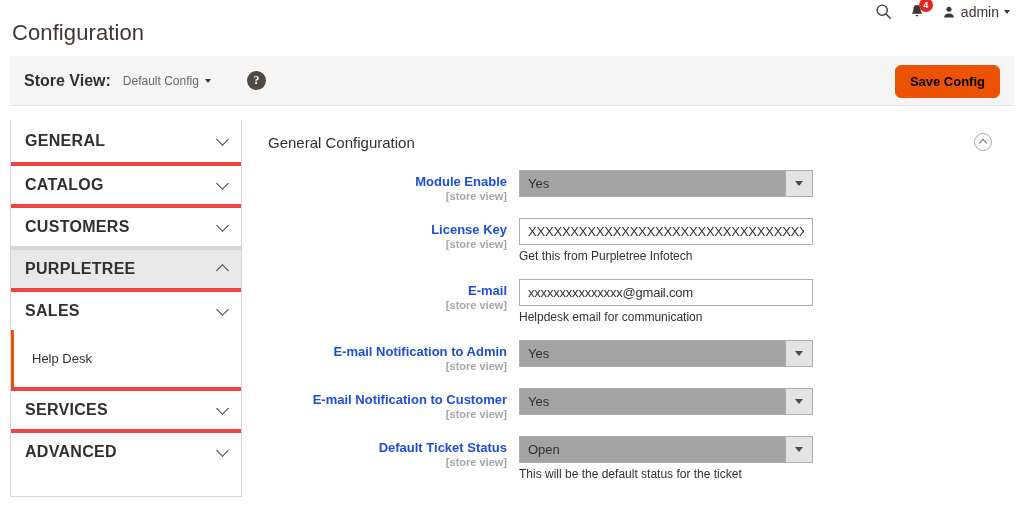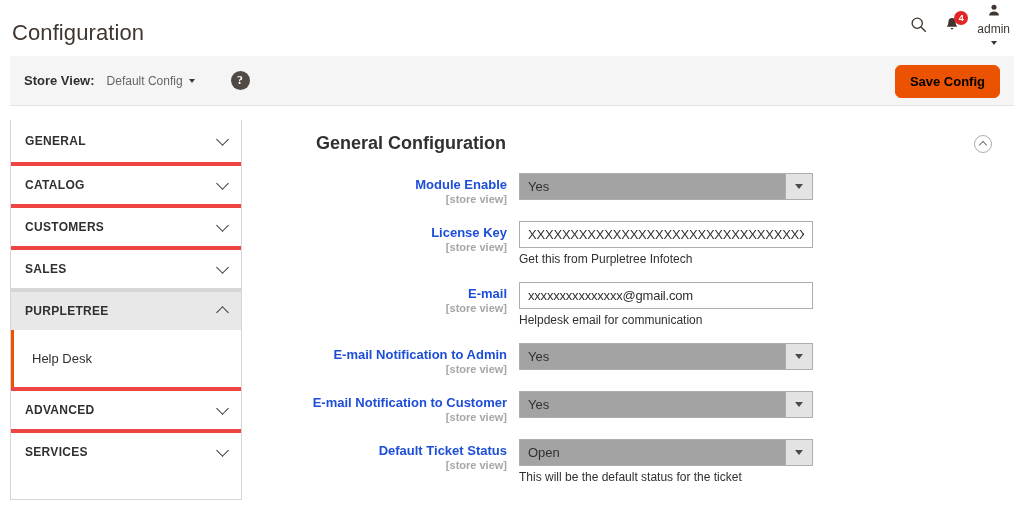--- a/index.html
+++ b/index.html
@@ -56,24 +56,23 @@
     color: #fff;
     font-size: 9px;
     font-weight: bold;
     line-height: 14px;
     text-align: center;
   }
   .admin-menu {
     display: inline-flex;
     align-items: center;
     gap: 5px;
-    font-size: 12px;
+    font-size: 14px;
     color: #41362f;
     cursor: pointer;
-    flex-direction: column;
   }
   .caret-down {
     width: 0; height: 0;
     border-left: 3.5px solid transparent;
     border-right: 3.5px solid transparent;
     border-top: 4px solid #41362f;
     display: inline-block;
   }
 
   
@@ -82,21 +81,21 @@
     left: 10px; top: 56px;
     width: 1004px;
     height: 50px;
     background: #f5f5f5;
     border-bottom: 1px solid #e3e3e3;
     display: flex;
     align-items: center;
     padding-left: 14px;
   }
   .sv-label {
-    font-size: 13px;
+    font-size: 16px;
     font-weight: bold;
     color: #303030;
     margin-right: 12px;
   }
   .sv-switcher {
     display: inline-flex;
     align-items: center;
     gap: 6px;
     font-size: 12px;
     color: #666;
@@ -156,21 +155,21 @@
     border-top: 4px solid #ef4444;
     background: #ffffff;
     cursor: pointer;
   }
   .nav-item:first-child { border-top: none; }
   .nav-item.active {
     background: #e8e8e8;
     border-top-color: #d6d6d6;
   }
   .nav-item-label {
-    font-size: 12px;
+    font-size: 16px;
     font-weight: bold;
     color: #303030;
     letter-spacing: 0.3px;
   }
   .chev {
     width: 9px; height: 9px;
     border-right: 1.6px solid #41362f;
     border-bottom: 1.6px solid #41362f;
     transform: rotate(45deg);
     margin-top: -4px;
@@ -203,24 +202,23 @@
     padding-left: 22px;
     padding-right: 14px;
   }
   .section-head {
     display: flex;
     align-items: center;
     justify-content: space-between;
     padding: 13px 0 12px 4px;
   }
   .section-title {
-    font-size: 18px;
-    font-weight: bold;
-    color: #303030;
-    margin-left: 48px;
+    font-size: 15px;
+    font-weight: normal;
+    color: #303030;
   }
   .collapse-toggle {
     width: 18px; height: 18px;
     border: 1px solid #adadad;
     border-radius: 50%;
     display: inline-flex;
     align-items: center;
     justify-content: center;
     cursor: pointer;
     margin-right: 18px;
@@ -372,43 +370,43 @@
       <div class="nav-item">
         <span class="nav-item-label">CATALOG</span>
         <span class="chev"></span>
       </div>
 
       <div class="nav-item">
         <span class="nav-item-label">CUSTOMERS</span>
         <span class="chev"></span>
       </div>
 
+      <div class="nav-item active">
+        <span class="nav-item-label">PURPLETREE</span>
+        <span class="chev up"></span>
+      </div>
+
       <div class="nav-item">
         <span class="nav-item-label">SALES</span>
         <span class="chev"></span>
       </div>
 
-      <div class="nav-item active">
-        <span class="nav-item-label">PURPLETREE</span>
-        <span class="chev up"></span>
-      </div>
-
       <div class="subnav">
         <div class="subnav-item current">
           <span class="subnav-label">Help Desk</span>
         </div>
       </div>
 
       <div class="nav-item">
+        <span class="nav-item-label">SERVICES</span>
+        <span class="chev"></span>
+      </div>
+
+      <div class="nav-item">
         <span class="nav-item-label">ADVANCED</span>
-        <span class="chev"></span>
-      </div>
-
-      <div class="nav-item">
-        <span class="nav-item-label">SERVICES</span>
         <span class="chev"></span>
       </div>
 
     </nav>
 
     <section class="main-panel">
 
       <div class="section-head">
         <span class="section-title">General Configuration</span>
         <span class="collapse-toggle">

